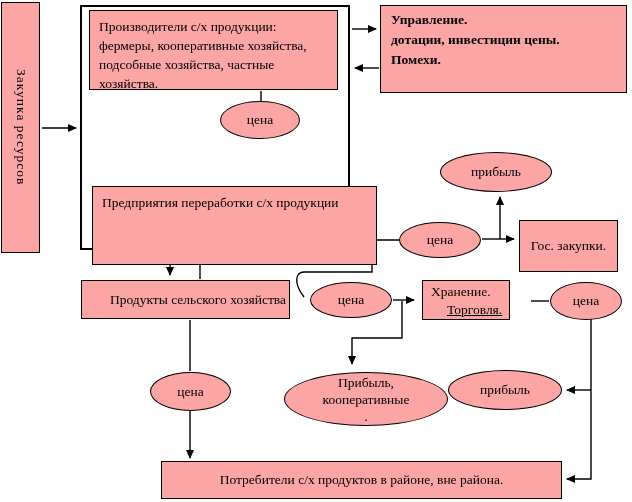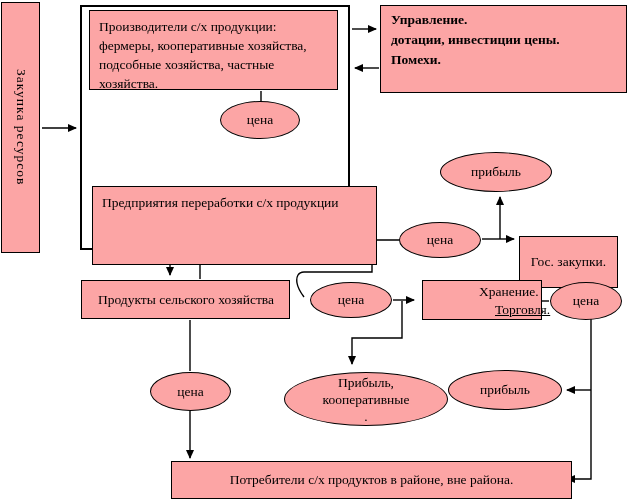--- a/index.html
+++ b/index.html
@@ -80,33 +80,33 @@
   </div>
 
   <div class="node ellipse" style="left:440px;top:152px;width:112px;height:40px;">
     <span>прибыль</span>
   </div>
 
   <div class="node ellipse" style="left:399px;top:222px;width:82px;height:36px;">
     <span>цена</span>
   </div>
 
-  <div class="node rect hcenter" style="left:519px;top:236px;width:99px;height:52px;">
+  <div class="node rect hcenter" style="left:519px;top:220px;width:99px;height:52px;">
     <span>Гос. закупки.</span>
   </div>
 
-  <div class="node rect center-line" style="left:81px;top:280px;width:209px;height:39px;padding-left:16px;">
+  <div class="node rect center-line" style="left:81px;top:280px;width:209px;height:39px;padding-left:28px;">
     <span>Продукты сельского хозяйства</span>
   </div>
 
   <div class="node ellipse" style="left:310px;top:282px;width:82px;height:36px;">
     <span>цена</span>
   </div>
 
-  <div class="node rect storage" style="left:422px;top:280px;width:120px;height:40px;padding-left:48px;">
+  <div class="node rect storage" style="left:422px;top:280px;width:88px;height:40px;">
     <div class="l1">Хранение.</div>
     <div class="l2">Торговля.</div>
   </div>
 
   <div class="node ellipse" style="left:550px;top:282px;width:72px;height:38px;">
     <span>цена</span>
   </div>
 
   <div class="node ellipse" style="left:150px;top:372px;width:81px;height:39px;">
     <span>цена</span>
@@ -115,17 +115,17 @@
   <div class="node ellipse" style="left:284px;top:372px;width:164px;height:54px;line-height:17px;">
     <div>Прибыль,</div>
     <div>кооперативные</div>
     <div>.</div>
   </div>
 
   <div class="node ellipse" style="left:448px;top:370px;width:114px;height:40px;">
     <span>прибыль</span>
   </div>
 
-  <div class="node rect hcenter" style="left:171px;top:461px;width:401px;height:38px;">
+  <div class="node rect hcenter" style="left:161px;top:461px;width:401px;height:38px;">
     <span>Потребители с/х продуктов в районе, вне района.</span>
   </div>
 
 </div>
 
 </body></html>

